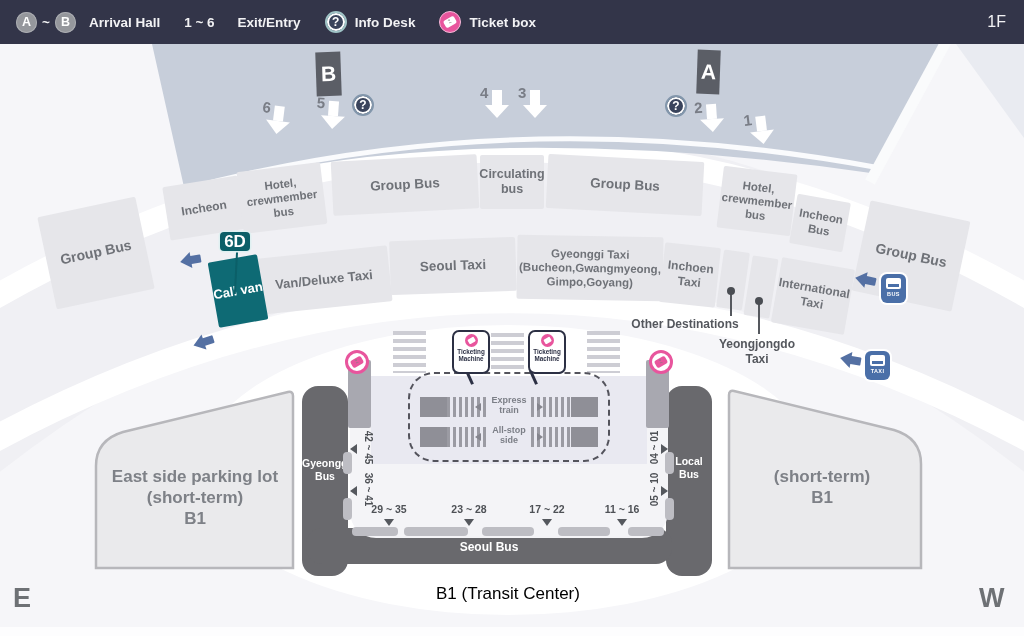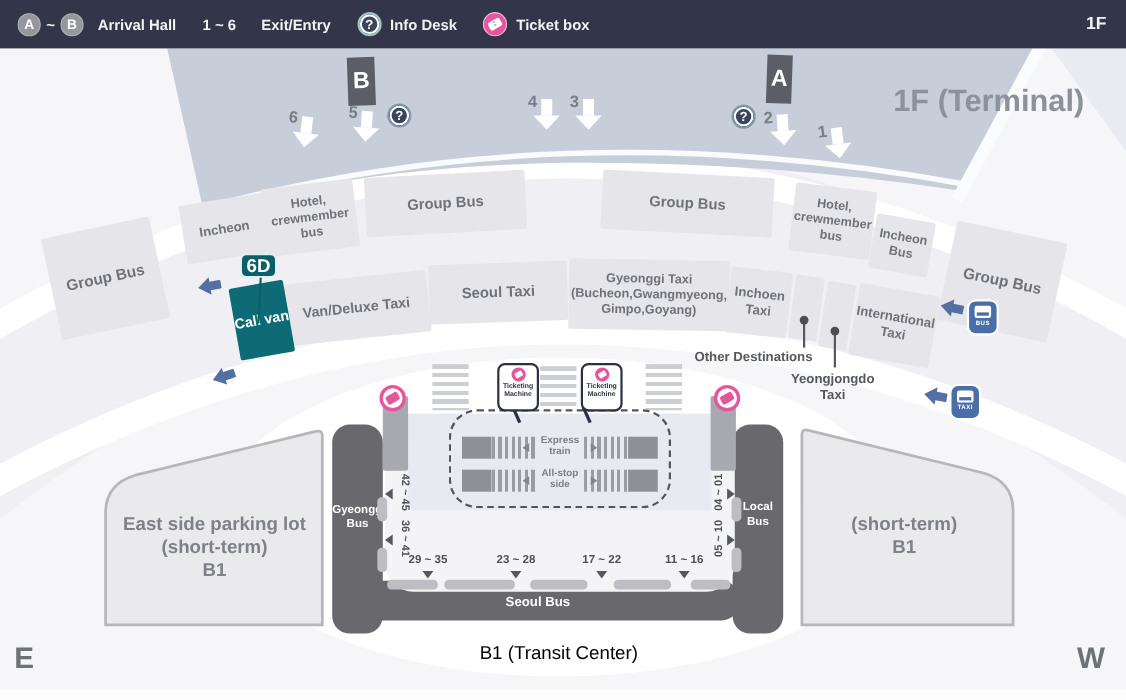--- a/index.html
+++ b/index.html
@@ -102,21 +102,21 @@
     <span class="txt" style="margin-left:23px;font-weight:600">Exit/Entry</span>
     <span class="qic teal" style="margin-left:24px">
         <span>?</span>
       </span>
     <span class="txt" style="margin-left:8px">Info Desk</span>
     <span class="pinkc solid" style="margin-left:24px">
         <span class="tk white"></span>
       </span>
     <span class="txt" style="margin-left:8px">Ticket box</span>
     <span style="flex:1"></span>
-    <span class="txt" style="margin-right:18px;font-size:16px;font-weight:700">1F</span>
+    <span class="txt" style="margin-right:18px;font-size:16px;font-weight:400">1F</span>
   </div>
 
   <div class="abs" style="left:316px;top:52px;width:25px;height:44px;background:#5b5e66;color:#fff;font-size:21px;font-weight:700;display:flex;align-items:center;justify-content:center;transform:rotate(-2deg);z-index:4">B</div>
   <div class="abs" style="left:697px;top:50px;width:23px;height:44px;background:#5b5e66;color:#fff;font-size:21px;font-weight:700;display:flex;align-items:center;justify-content:center;transform:rotate(2deg);z-index:4">A</div>
   <div class="qic abs" style="left:352px;top:94px;z-index:4">
       <span>?</span>
     </div>
   <div class="qic abs" style="left:665px;top:95px;z-index:4">
       <span>?</span>
     </div>
@@ -145,26 +145,26 @@
       <span class="stem"></span>
       <span class="head"></span>
       <span class="num">2</span>
     </div>
   <div class="dar" style="left:750px;top:116px;transform:rotate(-7deg)">
       <span class="stem"></span>
       <span class="head"></span>
       <span class="num">1</span>
     </div>
 
-  <div class="abs" style="left:812px;top:76px;font-size:28px;font-weight:700;color:#8d919c;z-index:4">1F (Terminal)</div>
 
   <div class="zbox" style="left:46px;top:206px;width:100px;height:94px;font-size:14px;transform:rotate(-12deg)">Group Bus</div>
   <div class="zbox" style="left:166px;top:181px;width:76px;height:54px;transform:rotate(-9deg)">Incheon</div>
   <div class="zbox" style="left:240px;top:167px;width:84px;height:62px;font-size:11.5px;padding:0 6px;box-sizing:border-box;transform:rotate(-7deg)">Hotel, crewmember bus</div>
   <div class="zbox" style="left:332px;top:158px;width:146px;height:54px;font-size:13.5px;transform:rotate(-3deg)">Group Bus</div>
+  <div class="zbox" style="left:480px;top:155px;width:64px;height:54px;font-size:12.5px">Circulating bus</div>
   <div class="zbox" style="left:547px;top:158px;width:156px;height:54px;font-size:13.5px;transform:rotate(3deg)">Group Bus</div>
   <div class="zbox" style="left:720px;top:170px;width:74px;height:62px;font-size:11.5px;padding:0 4px;box-sizing:border-box;transform:rotate(7deg)">Hotel, crewmember bus</div>
   <div class="zbox" style="left:793px;top:198px;width:54px;height:50px;font-size:11.5px;transform:rotate(10deg)">Incheon Bus</div>
   <div class="zbox" style="left:860px;top:210px;width:102px;height:92px;font-size:14px;transform:rotate(12deg)">Group Bus</div>
 
   <div class="zbox teal" style="left:213px;top:258px;width:50px;height:66px;font-size:13px;transform:rotate(-10deg);z-index:4">Call van</div>
   <div class="abs" style="left:235px;top:250px;width:2px;height:44px;background:#0b5f68;transform:rotate(3deg);z-index:5"></div>
   <div class="abs" style="left:220px;top:232px;width:30px;height:19px;background:#0b5f68;border-radius:4px;color:#fff;font-size:17px;font-weight:700;text-align:center;line-height:19px;box-shadow:0 0 0 1.5px #dff0f1;z-index:6">6D</div>
   <div class="zbox" style="left:258px;top:252px;width:132px;height:56px;font-size:13px;transform:rotate(-6deg)">Van/Deluxe Taxi</div>
   <div class="zbox" style="left:390px;top:239px;width:126px;height:54px;font-size:13.5px;transform:rotate(-2deg)">Seoul Taxi</div>

